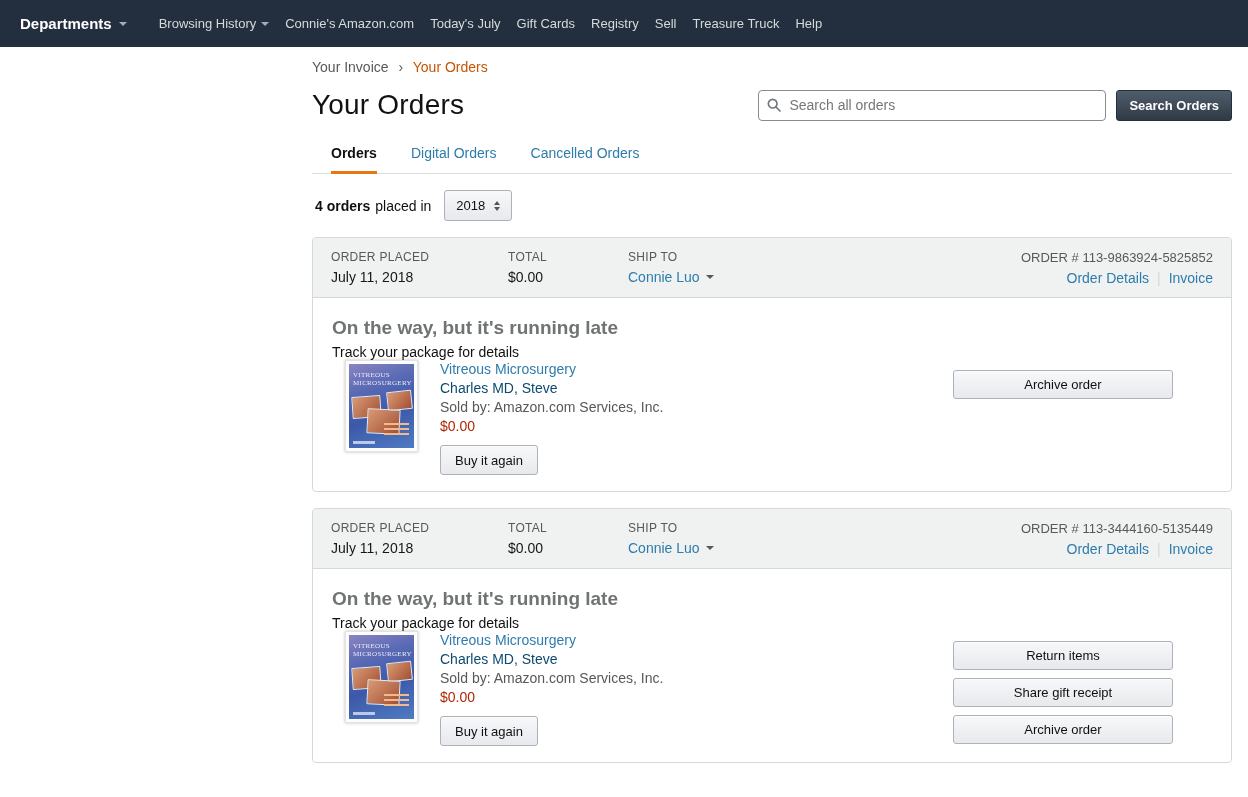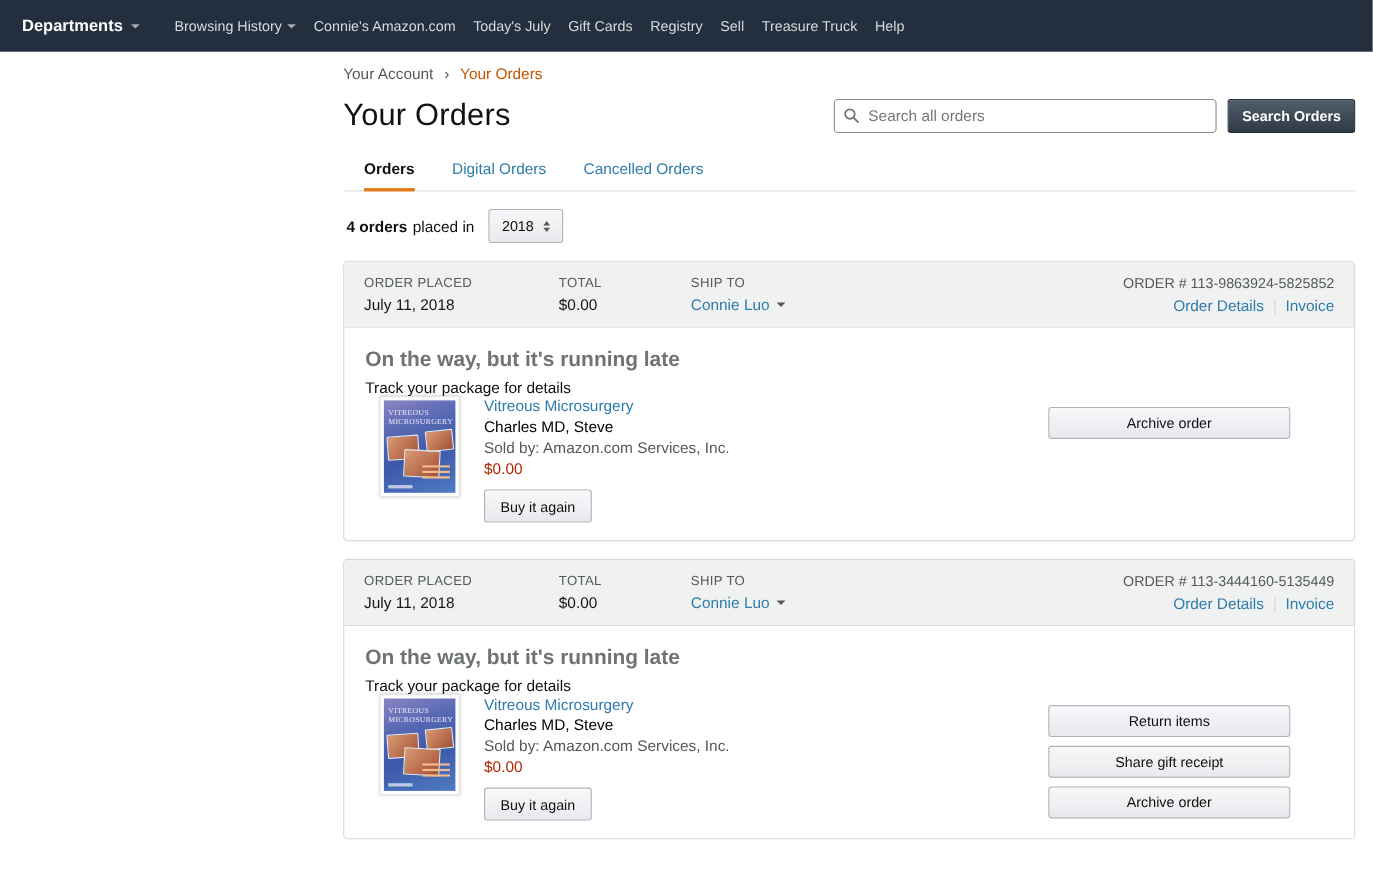--- a/index.html
+++ b/index.html
@@ -79,21 +79,21 @@
   .photo { position:absolute; background:linear-gradient(135deg,#d99a74,#a34f33); border:1px solid #e8e8e8; border-radius:1px; }
   .p1 { left:3px; top:32px; width:29px; height:22px; transform:rotate(-4deg); }
   .p2 { left:18px; top:45px; width:33px; height:25px; transform:rotate(3deg); }
   .p3 { right:2px; top:27px; width:25px; height:19px; transform:rotate(-6deg); }
   .authors { position:absolute; right:5px; bottom:13px; display:flex; flex-direction:column; gap:3px; }
   .authors i { width:25px; height:2px; background:#f2b98d; }
   .pub-mark { position:absolute; left:4px; bottom:4px; width:22px; height:3px; background:rgba(255,255,255,.65); }
 
   .product-info { margin-left:22px; font-size:14px; line-height:19px; }
   .prod-title { color:#2e7cab; cursor:pointer; }
-  .prod-author { color:#000000; }
+  .prod-author { color:#0c4a6e; }
   .prod-soldby { color:#565959; }
   .prod-price { color:#b12704; }
   .buy-again { margin-top:9px; height:30px; padding:0 14px; font-size:13px; color:#0f1111;
      background:linear-gradient(#f7f8fa,#e7e9ec); border:1px solid #adb1b8; border-radius:3px; cursor:pointer;
      box-shadow:0 1px 0 rgba(255,255,255,.6) inset; font-family:"Liberation Sans",sans-serif; }
 
   .actions { position:absolute; top:72px; right:18px; width:260px; }
   .action-btn { display:block; width:220px; height:29px; margin-bottom:8px; font-size:13px; color:#0f1111;
      background:linear-gradient(#f7f8fa,#e7e9ec); border:1px solid #adb1b8; border-radius:3px; cursor:pointer;
      box-shadow:0 1px 0 rgba(255,255,255,.6) inset; font-family:"Liberation Sans",sans-serif; }
@@ -117,21 +117,21 @@
     <span class="nav-link">Registry</span>
     <span class="nav-link">Sell</span>
     <span class="nav-link">Treasure Truck</span>
     <span class="nav-link">Help</span>
   </div>
 </div>
 
 <div class="content">
 
   <div class="breadcrumb">
-    <span>Your Account</span>
+    <span>Your Invoice</span>
     <span class="sep">›</span>
     <span class="current">Your Orders</span>
   </div>
 
   <div class="title-row">
     <div class="page-title">Your Orders</div>
     <div class="search-area">
       <div class="search-wrap">
         <svg class="search-icon" width="16" height="16" viewBox="0 0 24 24">
           <circle cx="10" cy="10" r="6.5" fill="none" stroke="#6b7778" stroke-width="2.4"></circle>

